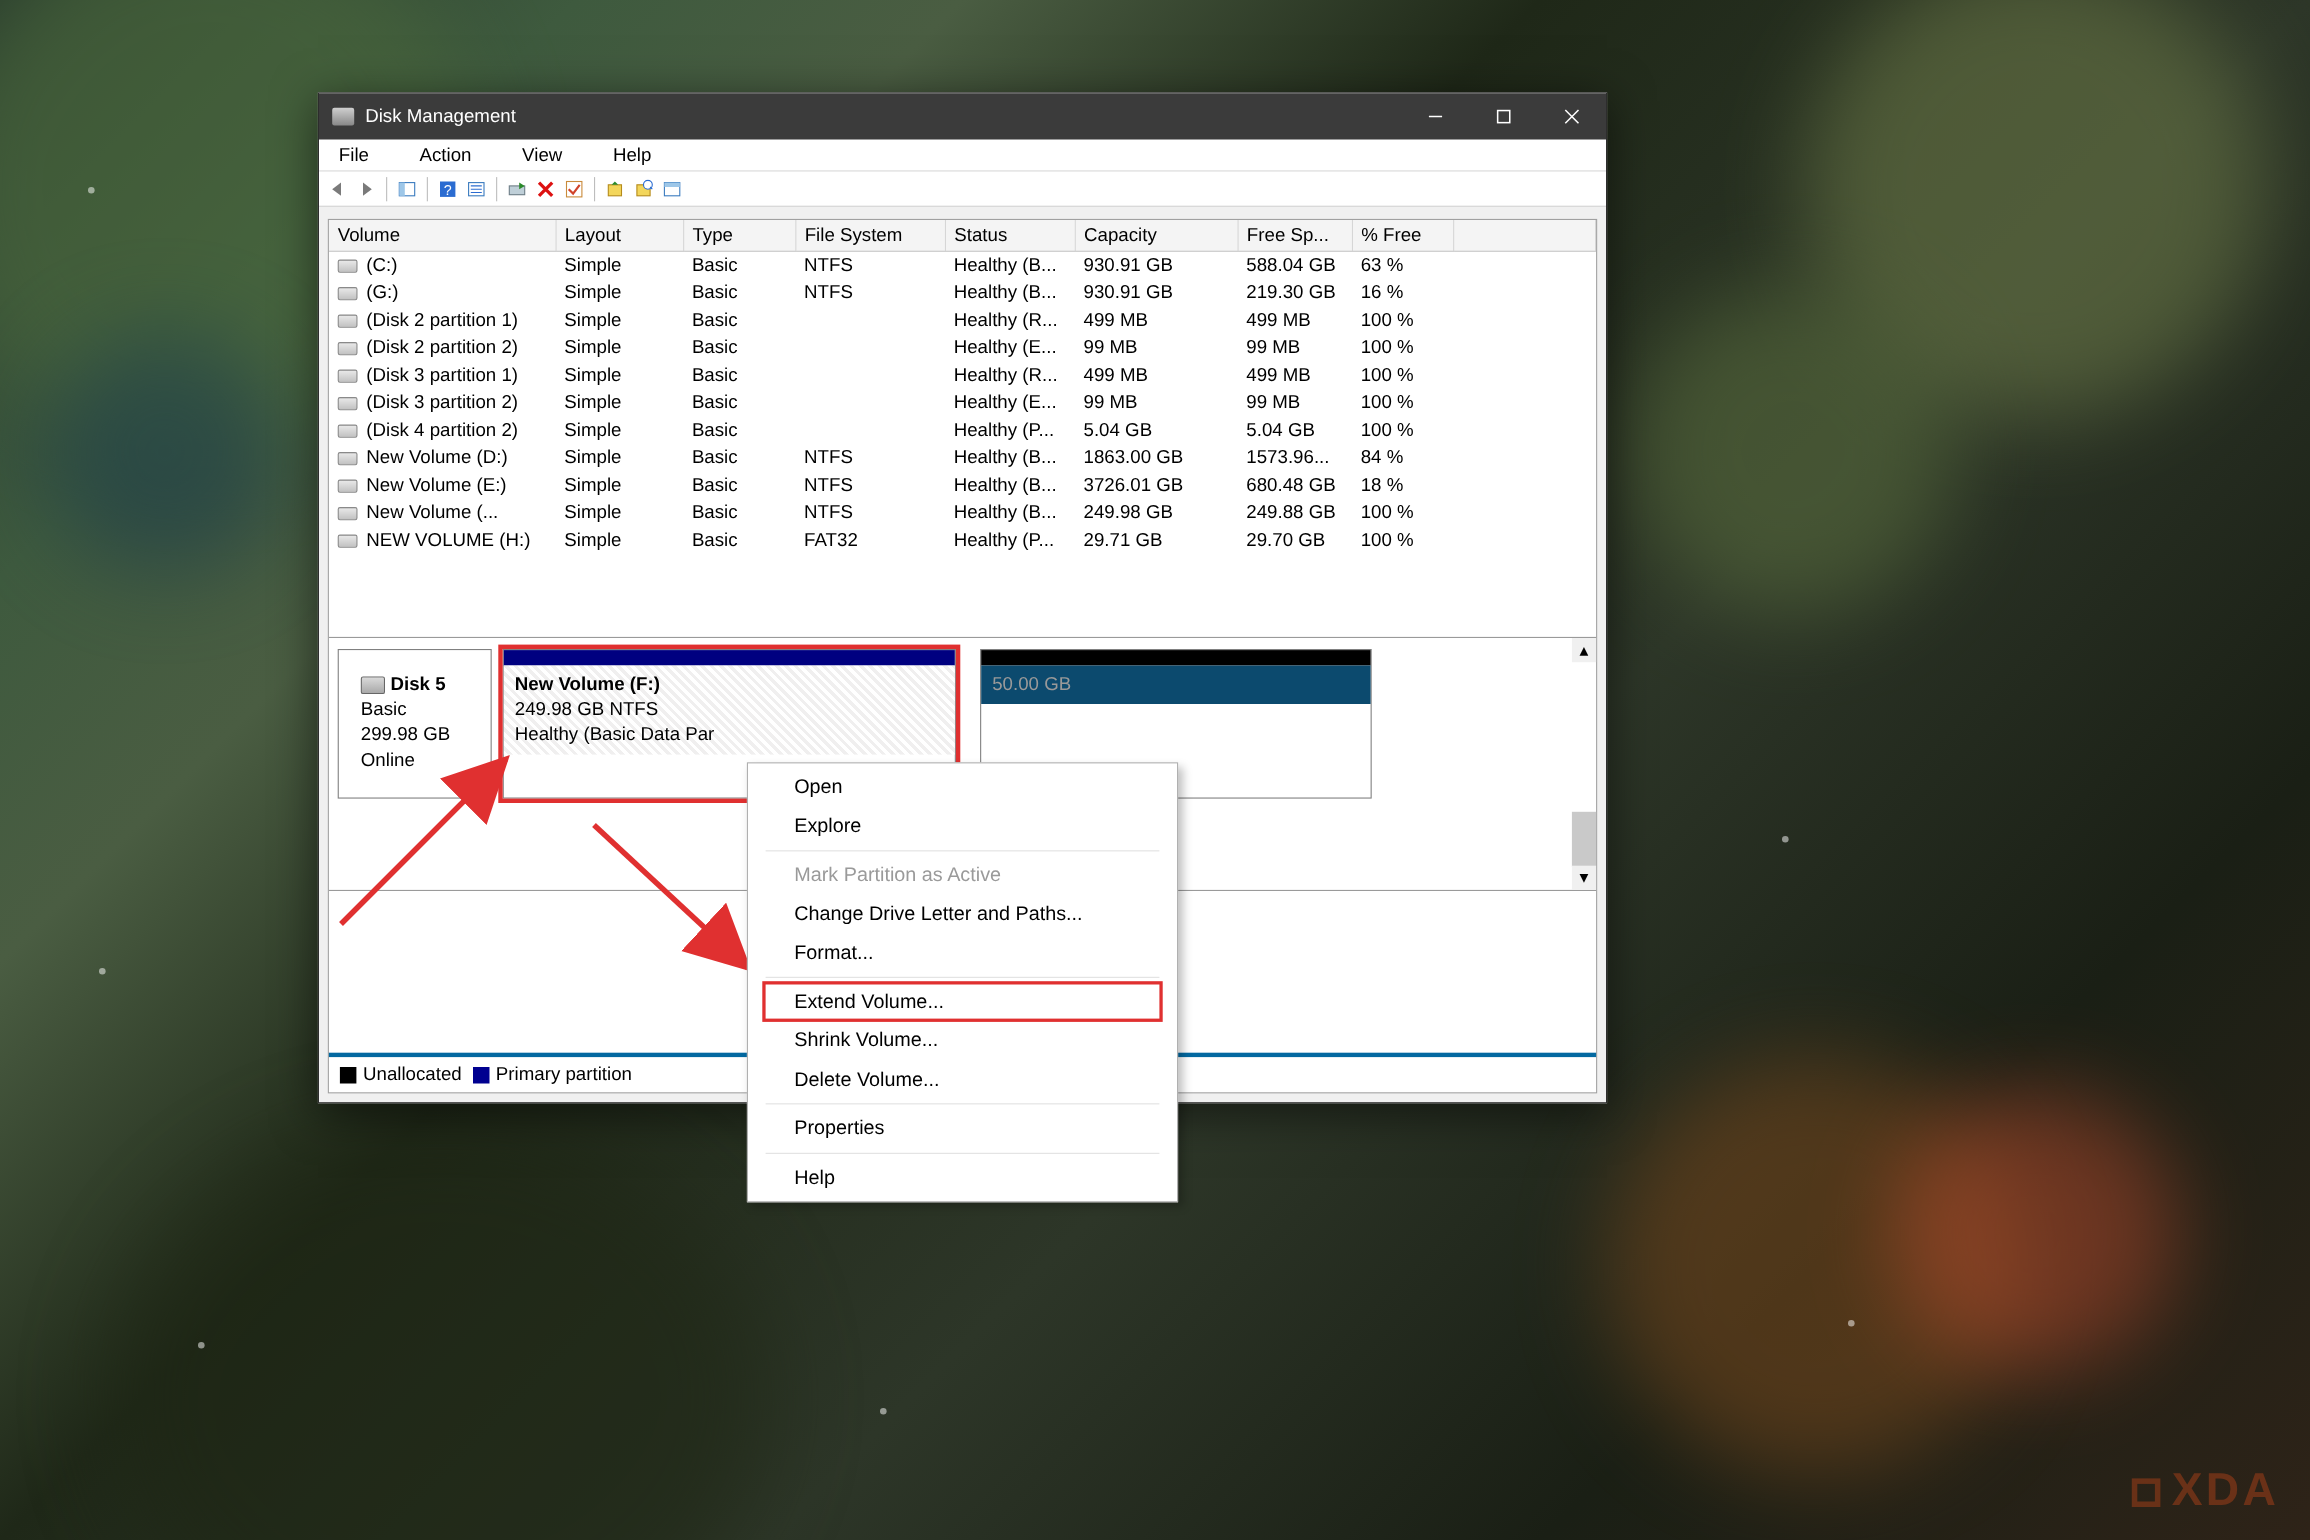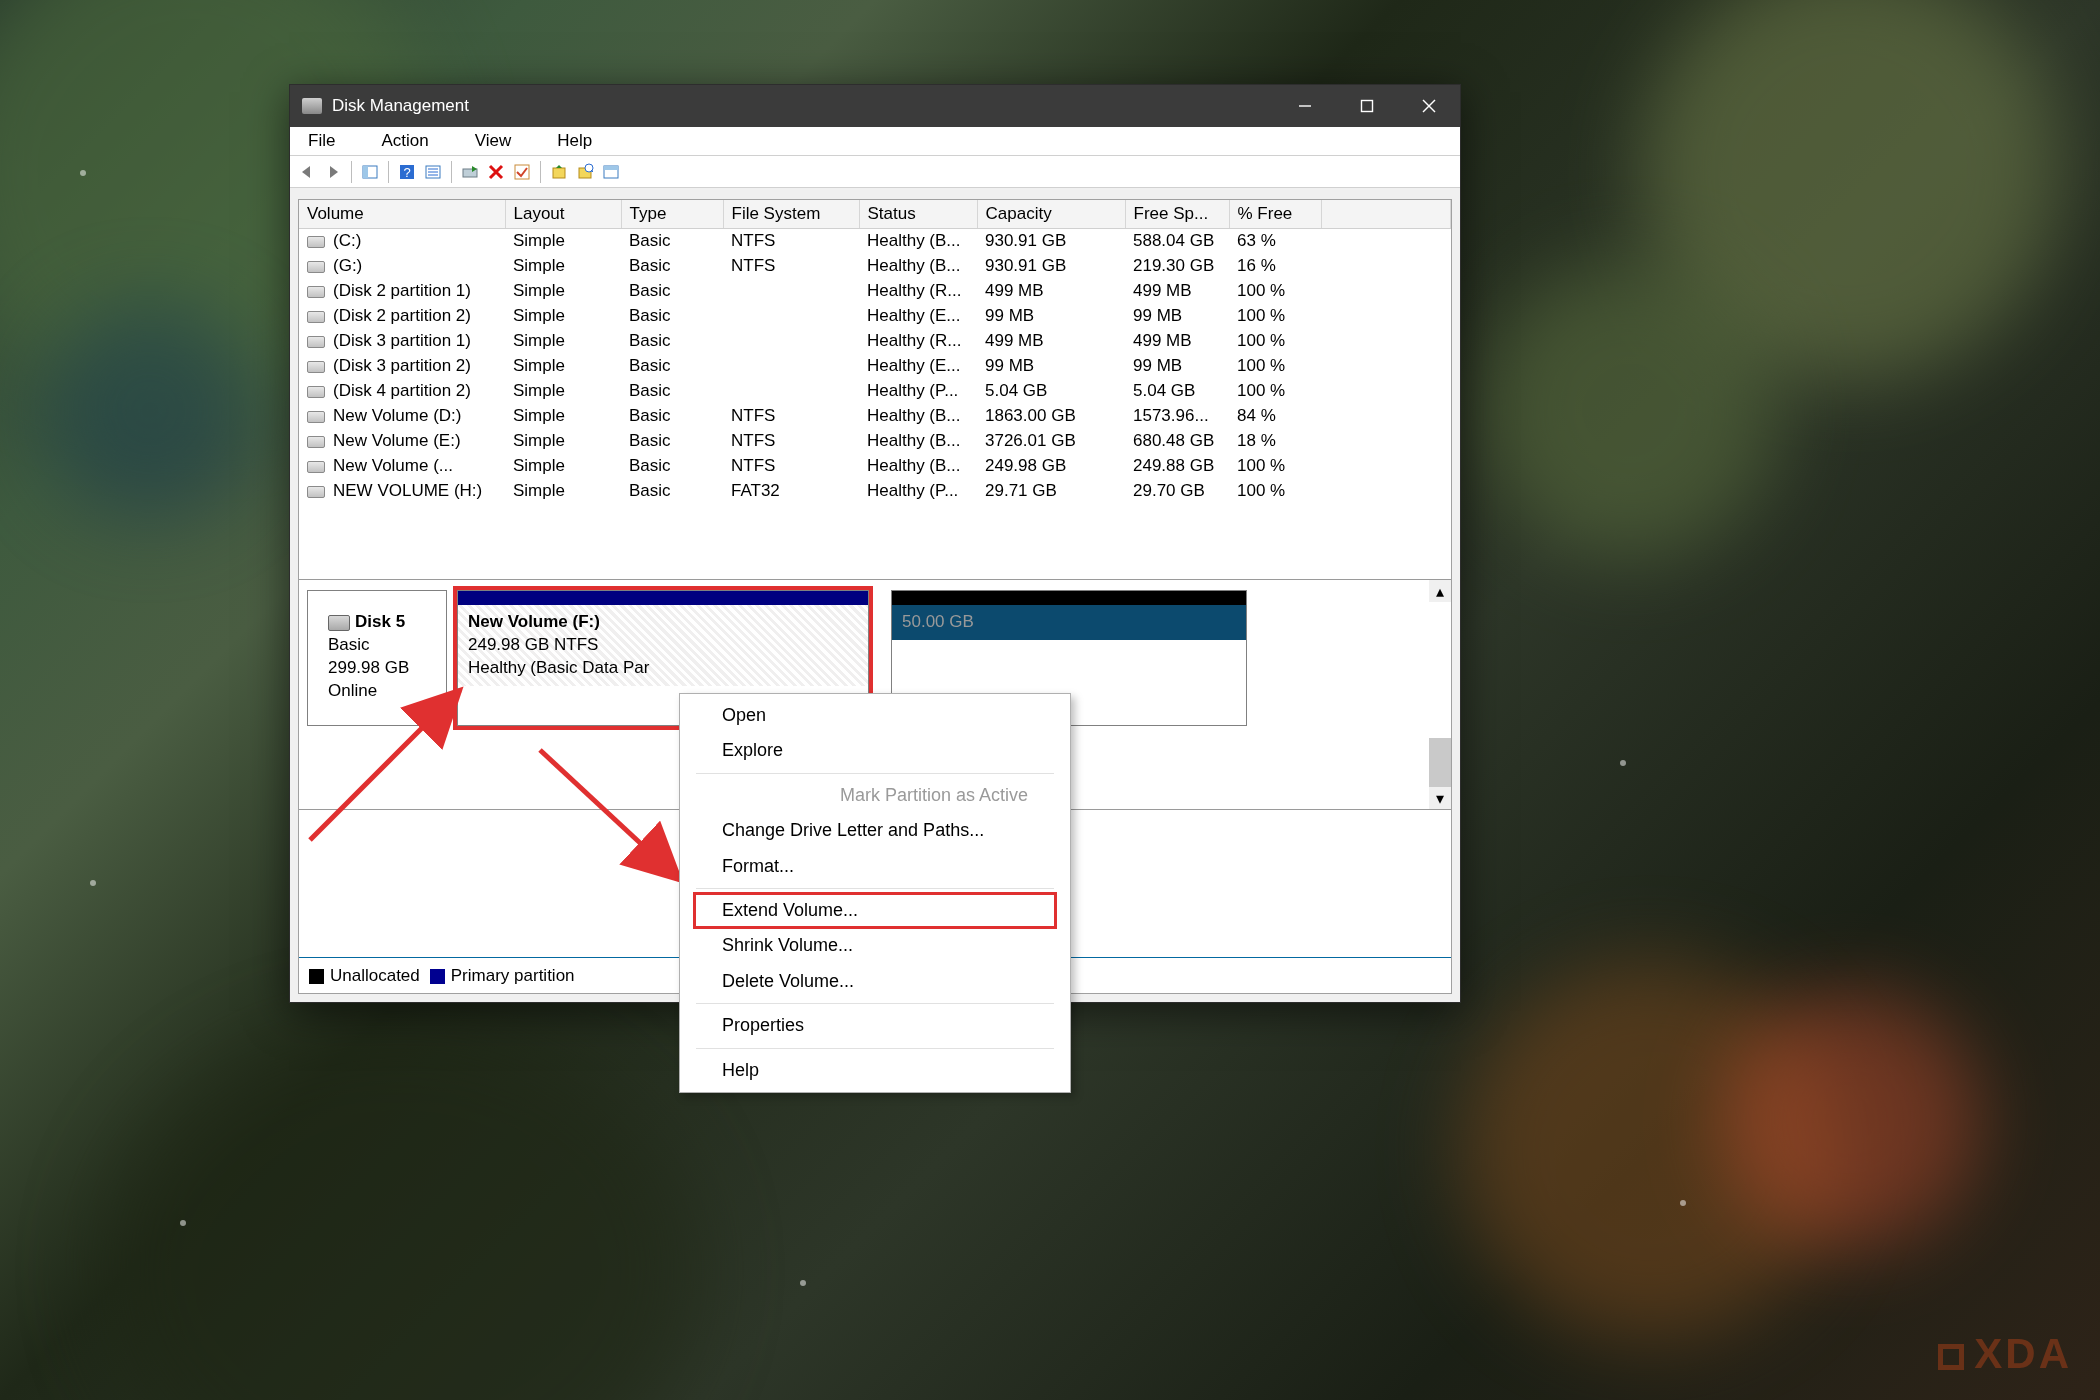--- a/index.html
+++ b/index.html
@@ -64,26 +64,26 @@
   .scroll-up,.scroll-dn{position:absolute;right:0;width:22px;height:22px;background:#f0f0f0;display:flex;align-items:center;justify-content:center;}
   .scroll-up{top:0;}.scroll-dn{bottom:0;}
   .scroll-thumb{position:absolute;right:0;top:158px;width:22px;height:50px;background:#c9c9c9;}
   .disk-block{position:absolute;left:8px;top:10px;width:140px;height:136px;border:1px solid #808080;padding:20px;font-size:17px;line-height:1.35;}
   .disk-block .disk-icon{display:inline-block;width:22px;height:16px;background:linear-gradient(#d9d9d9,#a9a9a9);border:1px solid #666;border-radius:2px;margin-right:5px;vertical-align:middle;}
   .part{position:absolute;top:10px;height:136px;border:1px solid #808080;}
   .part .hdr{height:14px;background:#000080;}
   .part .hdr.black{background:#000;}
   .part .body{padding:6px 10px;font-size:17px;line-height:1.35;background:repeating-linear-gradient(45deg,#fff,#fff 3px,#f0efef 3px,#f0efef 6px);}
   .part.selected{outline:4px solid #e03030;outline-offset:0;}
-  .legend{position:absolute;left:0;right:0;height:36px;display:flex;align-items:center;gap:10px;padding-left:10px;font-size:17px;border-top:1px solid #0369a1;}
+  .legend{position:absolute;left:0;right:0;height:36px;display:flex;align-items:center;gap:10px;padding-left:10px;font-size:17px;border-top:4px solid #0369a1;}
   .sw{width:15px;height:15px;display:inline-block;margin-right:6px;vertical-align:middle;}
 
   .ctxmenu{position:absolute;left:679px;top:693px;width:392px;background:#fff;border:1px solid #b0b0b0;box-shadow:4px 4px 8px rgba(0,0,0,.25);padding:4px 14px;font-size:18px;z-index:20;}
   .ctxmenu .mi{padding:6px 28px;line-height:1.3;}
-  .ctxmenu .mi.disabled{color:#9a9a9a;text-align:right;}
+  .ctxmenu .mi.disabled{color:#9a9a9a;}
   .ctxmenu .sep{height:1px;background:#e1e1e1;margin:4px 2px;}
   .ctxmenu .mi.hl{outline:3px solid #e03030;outline-offset:-2px;}
 
   .arrow{position:absolute;pointer-events:none;z-index:15;}
   .watermark{position:absolute;right:28px;bottom:22px;color:#d24a18;opacity:.38;font-weight:700;font-size:42px;letter-spacing:3px;font-family:Arial,sans-serif;}
   .watermark .sq{display:inline-block;width:26px;height:26px;border:5px solid #d24a18;margin-right:10px;vertical-align:middle;}
 </style>
 </head>
 <body>
 

